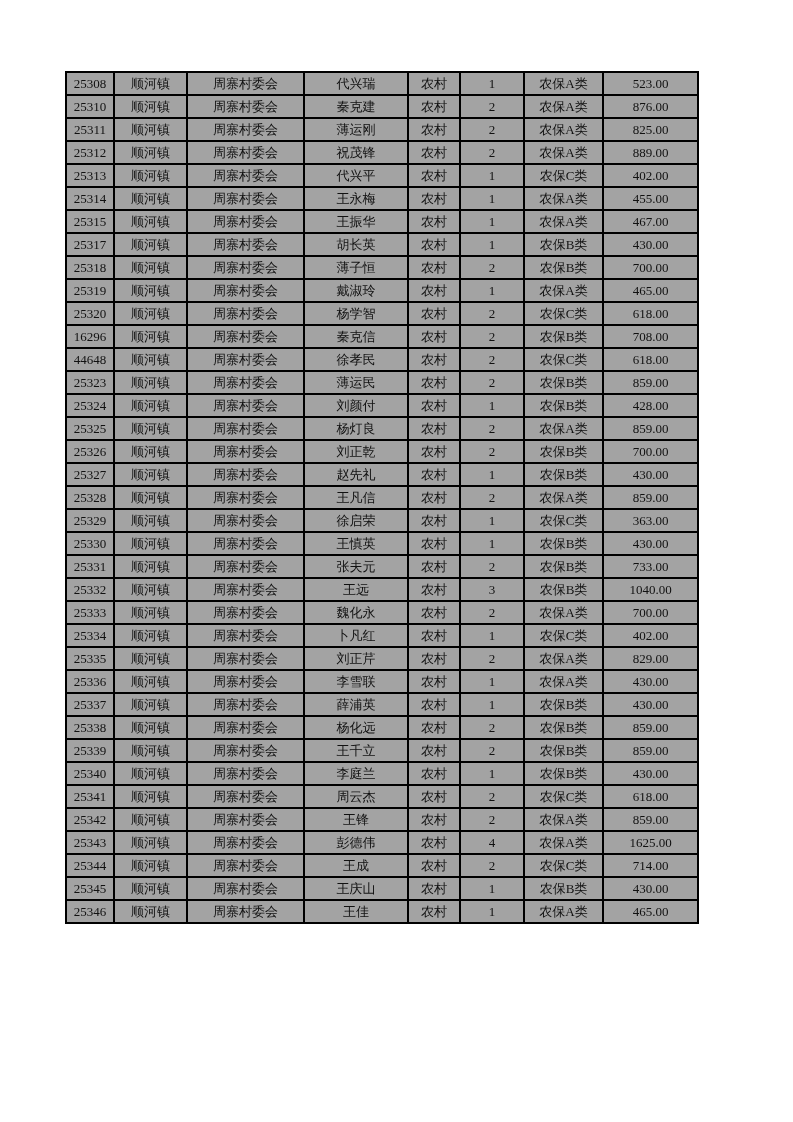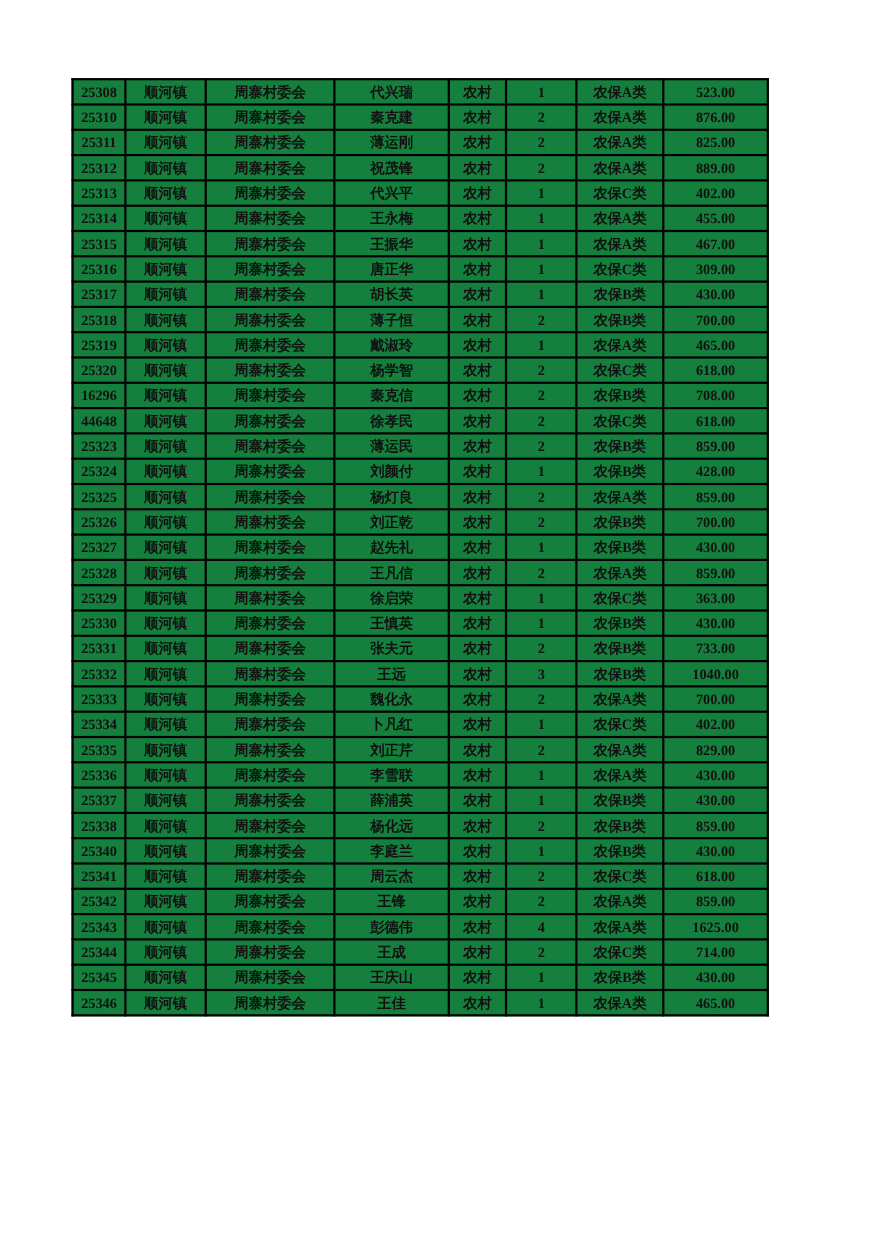--- a/index.html
+++ b/index.html
@@ -17,22 +17,21 @@
   }
   .table-wrap {
     position: absolute;
     left: 65px;
     top: 71px;
   }
   table.records {
     border-collapse: collapse;
     table-layout: fixed;
     width: 632px;
-    background: #15803d;
-    font-weight: bold;
+    background: #a3a3a3;
   }
   table.records td {
     border: 2px solid #000000;
     height: 23px;
     padding: 0 2px;
     text-align: center;
     vertical-align: middle;
     font-size: 13px;
     line-height: 1;
     white-space: nowrap;
@@ -128,30 +127,20 @@
           <td>25315</td>
           <td>顺河镇</td>
           <td>周寨村委会</td>
           <td>王振华</td>
           <td>农村</td>
           <td>1</td>
           <td>农保A类</td>
           <td>467.00</td>
         </tr>
         <tr>
-          <td>25316</td>
-          <td>顺河镇</td>
-          <td>周寨村委会</td>
-          <td>唐正华</td>
-          <td>农村</td>
-          <td>1</td>
-          <td>农保C类</td>
-          <td>309.00</td>
-        </tr>
-        <tr>
           <td>25317</td>
           <td>顺河镇</td>
           <td>周寨村委会</td>
           <td>胡长英</td>
           <td>农村</td>
           <td>1</td>
           <td>农保B类</td>
           <td>430.00</td>
         </tr>
         <tr>
@@ -352,20 +341,30 @@
           <td>农村</td>
           <td>1</td>
           <td>农保B类</td>
           <td>430.00</td>
         </tr>
         <tr>
           <td>25338</td>
           <td>顺河镇</td>
           <td>周寨村委会</td>
           <td>杨化远</td>
+          <td>农村</td>
+          <td>2</td>
+          <td>农保B类</td>
+          <td>859.00</td>
+        </tr>
+        <tr>
+          <td>25339</td>
+          <td>顺河镇</td>
+          <td>周寨村委会</td>
+          <td>王千立</td>
           <td>农村</td>
           <td>2</td>
           <td>农保B类</td>
           <td>859.00</td>
         </tr>
         <tr>
           <td>25340</td>
           <td>顺河镇</td>
           <td>周寨村委会</td>
           <td>李庭兰</td>

